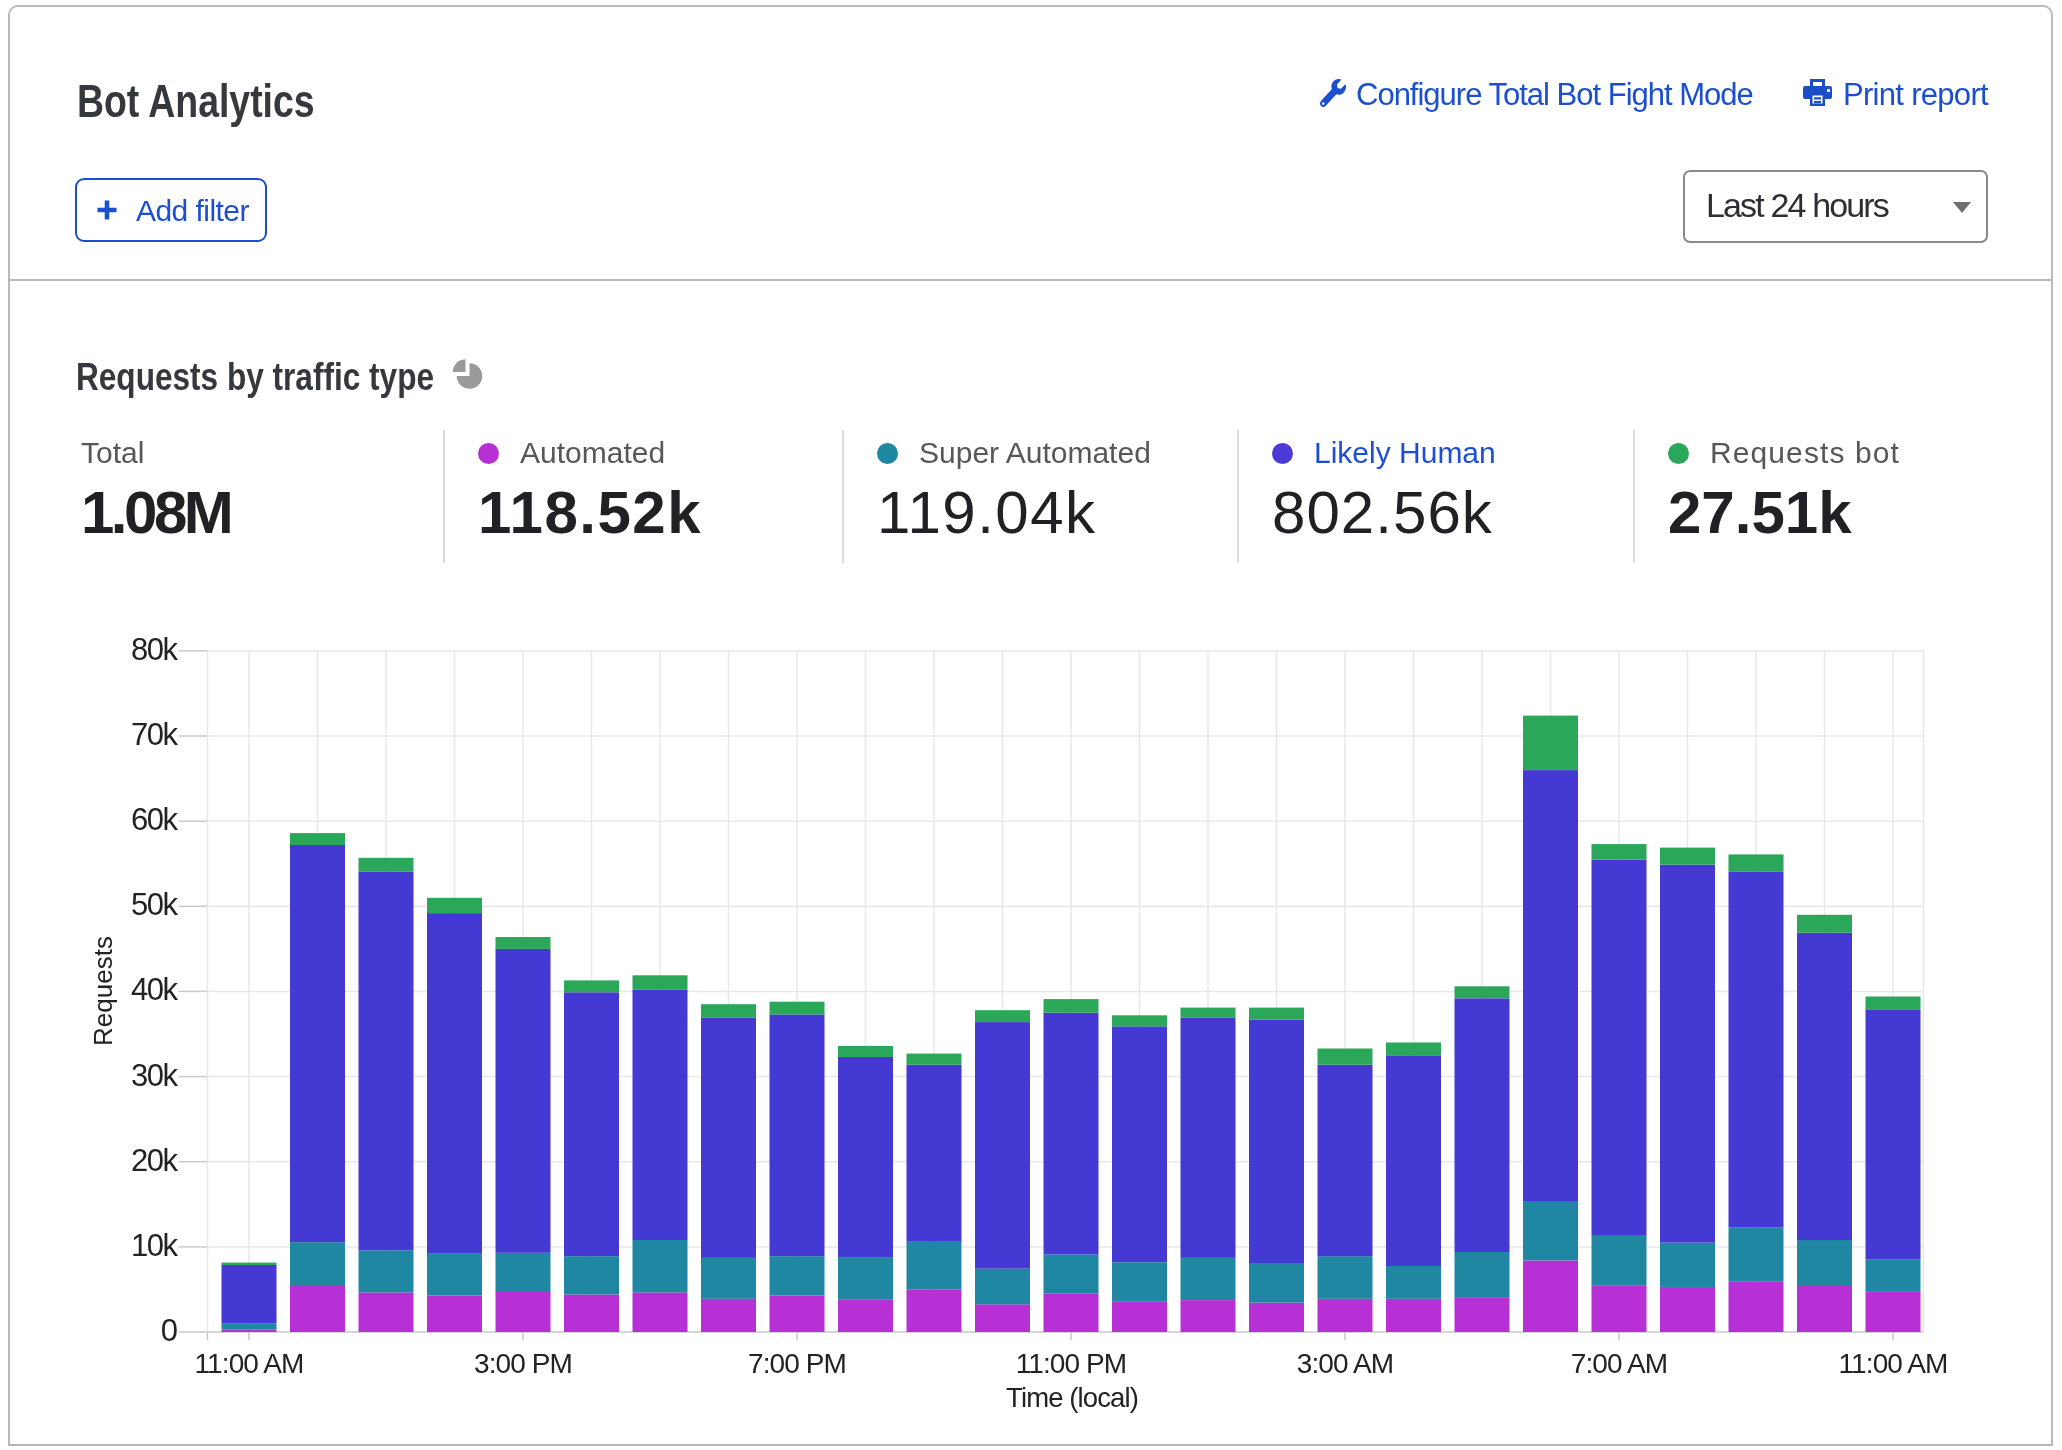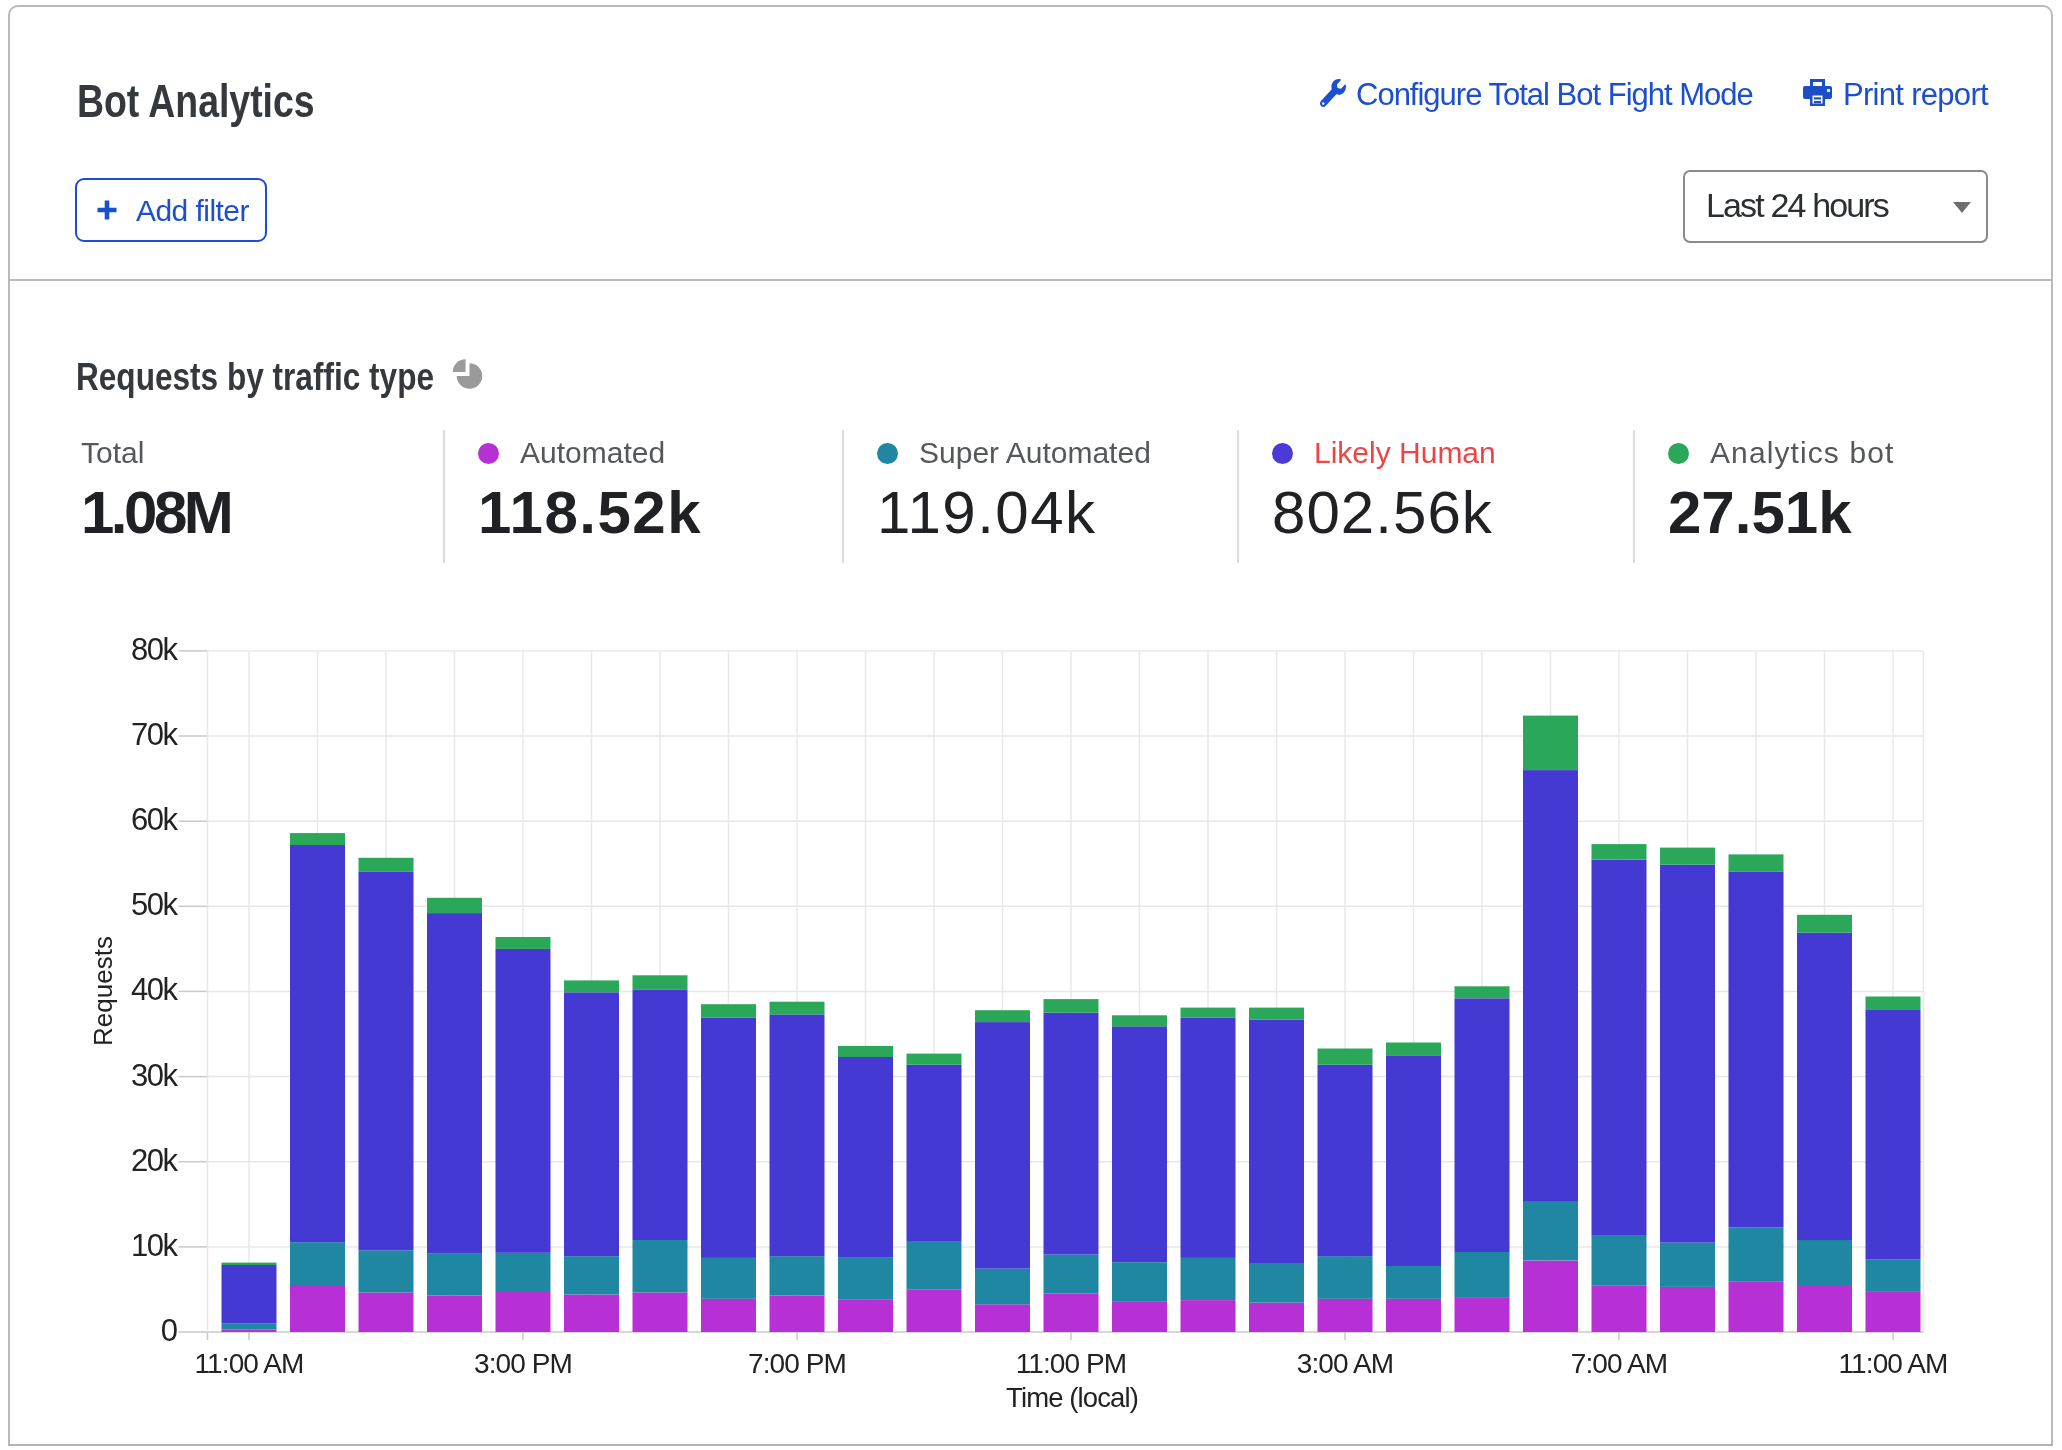--- a/index.html
+++ b/index.html
@@ -47,24 +47,24 @@
 
   <div style="position:absolute;left:81px;top:436px;font-size:30px;letter-spacing:0px;color:#55575b;white-space:nowrap">Total</div>
     <div style="position:absolute;left:81px;top:478px;font-size:60px;font-weight:700;letter-spacing:-3.5px;color:#202124;white-space:nowrap">1.08M</div>
 <span style="position:absolute;left:478px;top:443px;width:21px;height:21px;border-radius:50%;background:#b730d6"></span>
     <div style="position:absolute;left:520px;top:436px;font-size:30px;letter-spacing:0px;color:#55575b;white-space:nowrap">Automated</div>
     <div style="position:absolute;left:478px;top:478px;font-size:60px;font-weight:700;letter-spacing:1.5px;color:#202124;white-space:nowrap">118.52k</div>
 <span style="position:absolute;left:877px;top:443px;width:21px;height:21px;border-radius:50%;background:#1f87a1"></span>
     <div style="position:absolute;left:919px;top:436px;font-size:30px;letter-spacing:0px;color:#55575b;white-space:nowrap">Super Automated</div>
     <div style="position:absolute;left:877px;top:478px;font-size:60px;font-weight:400;letter-spacing:1.5px;color:#202124;white-space:nowrap">119.04k</div>
 <span style="position:absolute;left:1272px;top:443px;width:21px;height:21px;border-radius:50%;background:#4c3ad6"></span>
-    <div style="position:absolute;left:1314px;top:436px;font-size:30px;letter-spacing:0px;color:#ef4444;white-space:nowrap">Likely Human</div>
+    <div style="position:absolute;left:1314px;top:436px;font-size:30px;letter-spacing:0px;color:#1d4ed8;white-space:nowrap">Likely Human</div>
     <div style="position:absolute;left:1272px;top:478px;font-size:60px;font-weight:400;letter-spacing:1.05px;color:#202124;white-space:nowrap">802.56k</div>
 <span style="position:absolute;left:1668px;top:443px;width:21px;height:21px;border-radius:50%;background:#2aa758"></span>
-    <div style="position:absolute;left:1710px;top:436px;font-size:30px;letter-spacing:1.1px;color:#55575b;white-space:nowrap">Analytics bot</div>
+    <div style="position:absolute;left:1710px;top:436px;font-size:30px;letter-spacing:1.1px;color:#55575b;white-space:nowrap">Requests bot</div>
     <div style="position:absolute;left:1668px;top:478px;font-size:60px;font-weight:700;letter-spacing:0px;color:#202124;white-space:nowrap">27.51k</div>
 <div style="position:absolute;left:443px;top:430px;width:2px;height:133px;background:#dcdcdc"></div>
 <div style="position:absolute;left:842px;top:430px;width:2px;height:133px;background:#dcdcdc"></div>
 <div style="position:absolute;left:1237px;top:430px;width:2px;height:133px;background:#dcdcdc"></div>
 <div style="position:absolute;left:1633px;top:430px;width:2px;height:133px;background:#dcdcdc"></div>
 
   <svg width="2062" height="1450" viewBox="0 0 2062 1450" xmlns="http://www.w3.org/2000/svg" style="position:absolute;left:0;top:0" font-family="Liberation Sans, sans-serif">
 <line x1="207.5" y1="1332.0" x2="1923.5" y2="1332.0" stroke="#c9c9c9" stroke-width="1.5"></line>
 <line x1="178.5" y1="1332.0" x2="207.5" y2="1332.0" stroke="#c9c9c9" stroke-width="1.5"></line>
 <text x="176.5" y="1341.0" text-anchor="end" font-size="31" letter-spacing="-1.5" fill="#222222">0</text>

